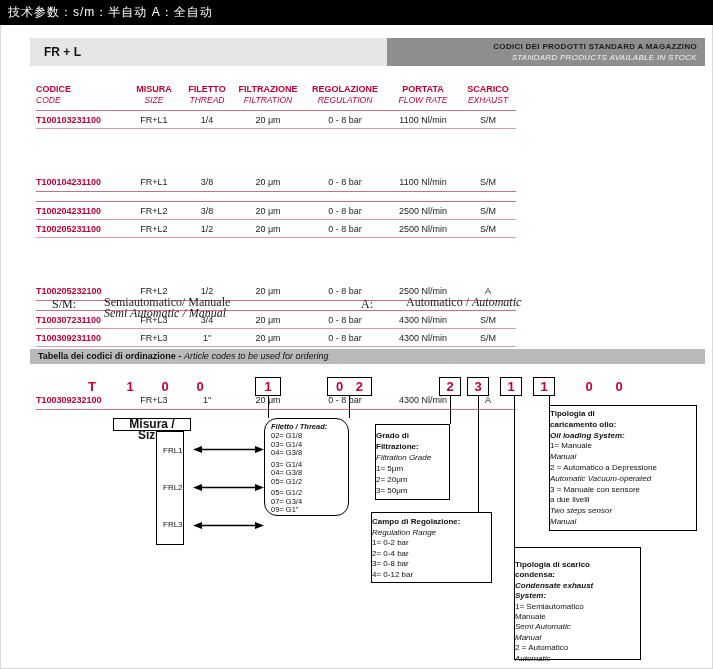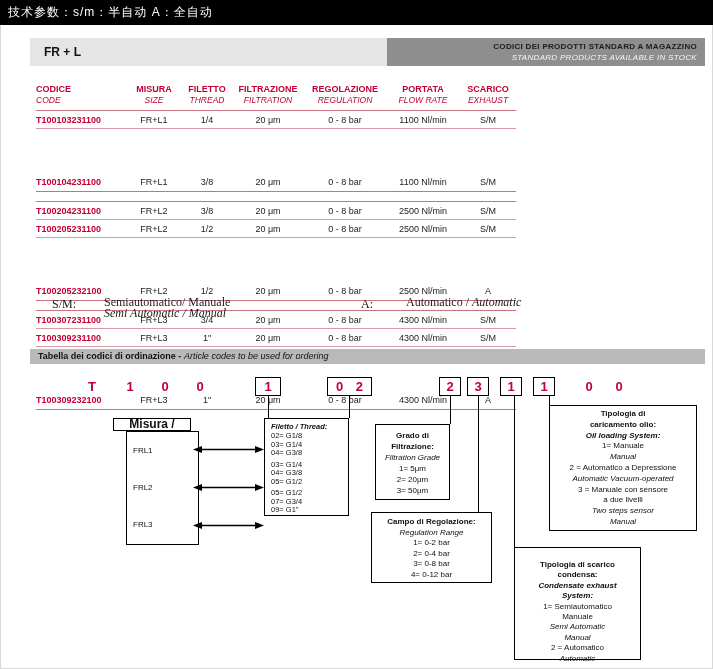--- a/index.html
+++ b/index.html
@@ -52,31 +52,31 @@
 
   
   .digit { position:absolute; top:379px; width:14px; text-align:center; font-size:13px;
            font-weight:bold; color:#c20035; }
   .dbox  { position:absolute; top:377px; height:19px; line-height:17px; border:1px solid #000;
            text-align:center; font-size:13px; font-weight:bold; color:#c20035; background:#fff; }
   .vline { position:absolute; width:1px; background:#000; }
   .arrow { position:absolute; }
 
   .ibox { position:absolute; border:1px solid #000; background:#fff; font-size:8px; color:#111; }
-  .ibox.center { text-align:center; }
+  .ibox.center { text-align:left; }
   .dline { line-height:10.5px; }
   .dline.b  { font-weight:bold; }
   .dline.i  { font-style:italic; }
   .dline.bi { font-weight:bold; font-style:italic; }
 
   .mlabel { text-align:center; font-weight:bold; }
   .mlabel span { line-height:11px; font-size:12px; }
   .frl { display:flex; flex-direction:column; justify-content:space-around; padding-left:6px; }
   .frl .dline { line-height:10px; }
-  .filetto { padding:3px 0 0 6px; }
+  .filetto { padding:3px 0 0 6px;border-radius:13px; }
   .f-title { font-weight:bold; font-style:italic; font-size:7.5px; line-height:9px; margin-bottom:1px; }
   .filetto .dline { font-size:7.5px; line-height:8.5px; }
   .f-group + .f-group { margin-top:3px; }
   .grado   { padding-top:5px; }  .grado .dline   { line-height:11px; }
   .campo   { padding-top:4px; }  .campo .dline   { line-height:10.5px; }
   .oil     { padding-top:3px; }  .oil .dline     { line-height:10.8px; }
   .exhaust { padding-top:12px; }  .exhaust .dline { line-height:10.4px; }
 </style>
 </head>
 <body>
@@ -248,21 +248,21 @@
   <div class="vline" style="left:268px;top:396px;height:22px"></div>
   <div class="vline" style="left:349px;top:396px;height:22px"></div>
   <div class="vline" style="left:450px;top:396px;height:28px"></div>
   <div class="vline" style="left:478px;top:396px;height:116px"></div>
   <div class="vline" style="left:514px;top:396px;height:151px"></div>
   <div class="vline" style="left:549px;top:396px;height:9px"></div>
 
   <div class="ibox mlabel" style="left:113px;top:418px;width:78px;height:13px">
     <span>Misura / Size:</span>
   </div>
-  <div class="ibox frl" style="left:126px;top:431px;width:73px;height:114px">
+  <div class="ibox frl" style="left:156px;top:431px;width:28px;height:114px">
       <div class="dline">FRL1</div>
       <div class="dline">FRL2</div>
       <div class="dline">FRL3</div>
     </div>
 
   <svg class="arrow" style="left:193px;top:445px" width="71" height="9">
     <line x1="8" y1="4.5" x2="63" y2="4.5" stroke="#000" stroke-width="1.5"></line>
     <polygon points="0,4.5 9,1 9,8" fill="#000"></polygon>
     <polygon points="71,4.5 62,1 62,8" fill="#000"></polygon>
   </svg>

